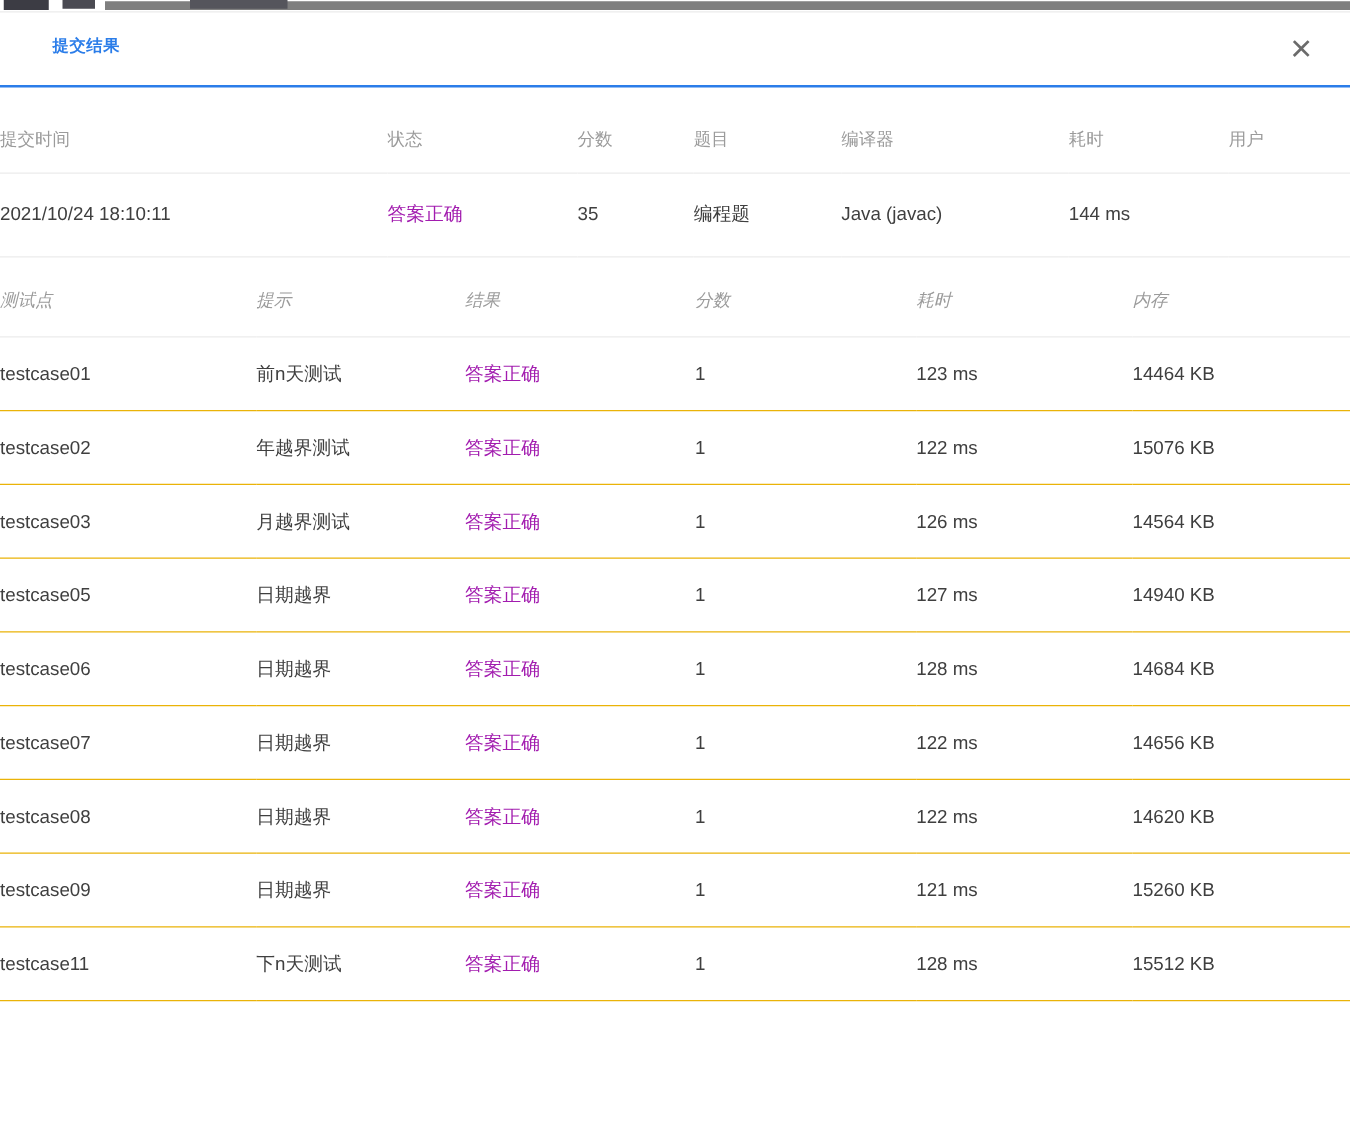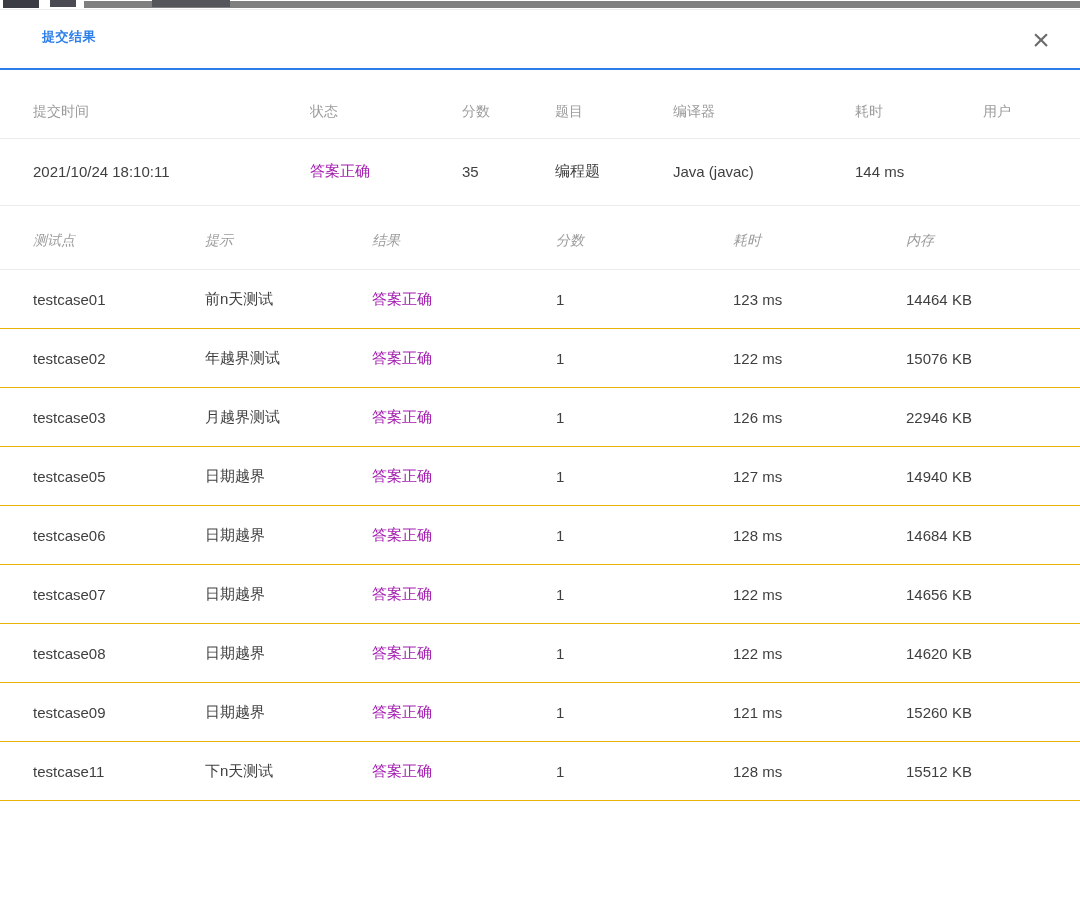--- a/index.html
+++ b/index.html
@@ -18,21 +18,21 @@
 
   .modal-header { position: relative; height: 60px; border-bottom: 2px solid #2b7de9; }
   .modal-title { position: absolute; left: 14px; top: 18px; font-size: 13px; font-weight: bold; color: #2b7de9; letter-spacing: 0.5px; margin-left: 28px; }
   .close-btn { position: absolute; right: 21px; top: 12px; width: 36px; height: 36px; border: none; background: transparent;
                font-size: 30px; line-height: 36px; color: #6b6b6b; cursor: pointer; font-weight: 300; text-align: center; padding: 0; }
 
   .modal-body { padding-top: 16px; }
 
   table { width: 1080px; border-collapse: collapse; table-layout: fixed; }
   th, td { text-align: left; font-weight: normal; vertical-align: middle; padding: 0; white-space: nowrap; overflow: hidden; }
-  th:first-child, td:first-child { padding-left: 33px; }
+  th:first-child, td:first-child { }
   th { color: #9b9b9b; font-size: 14px; }
   td { color: #3f3f3f; font-size: 15px; }
 
   .summary-table thead tr { height: 52px; }
   .summary-table tbody tr { height: 67px; }
   .summary-table thead tr, .summary-table tbody tr { border-bottom: 1px solid #ebebeb; }
 
   .tests-table { margin-top: 8px; }
   .tests-table thead tr { height: 56px; }
   .tests-table tbody tr { height: 59px; border-bottom: 1px solid #eab308; margin-left: 28px; }
@@ -129,21 +129,21 @@
           <td>1</td>
           <td>122 ms</td>
           <td>15076 KB</td>
         </tr>
           <tr>
           <td>testcase03</td>
           <td>月越界测试</td>
           <td class="status-red">答案正确</td>
           <td>1</td>
           <td>126 ms</td>
-          <td>22946 KB</td>
+          <td>14564 KB</td>
         </tr>
           <tr>
           <td>testcase05</td>
           <td>日期越界</td>
           <td class="status-red">答案正确</td>
           <td>1</td>
           <td>127 ms</td>
           <td>14940 KB</td>
         </tr>
           <tr>

